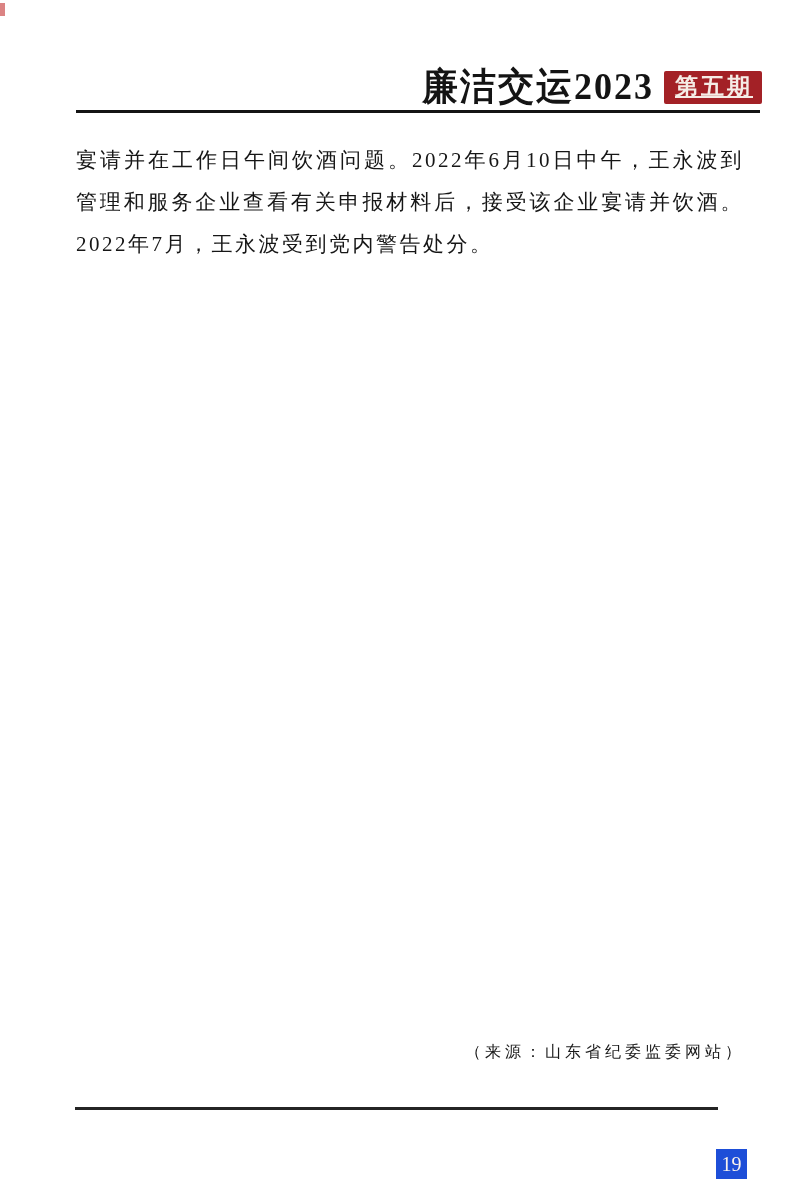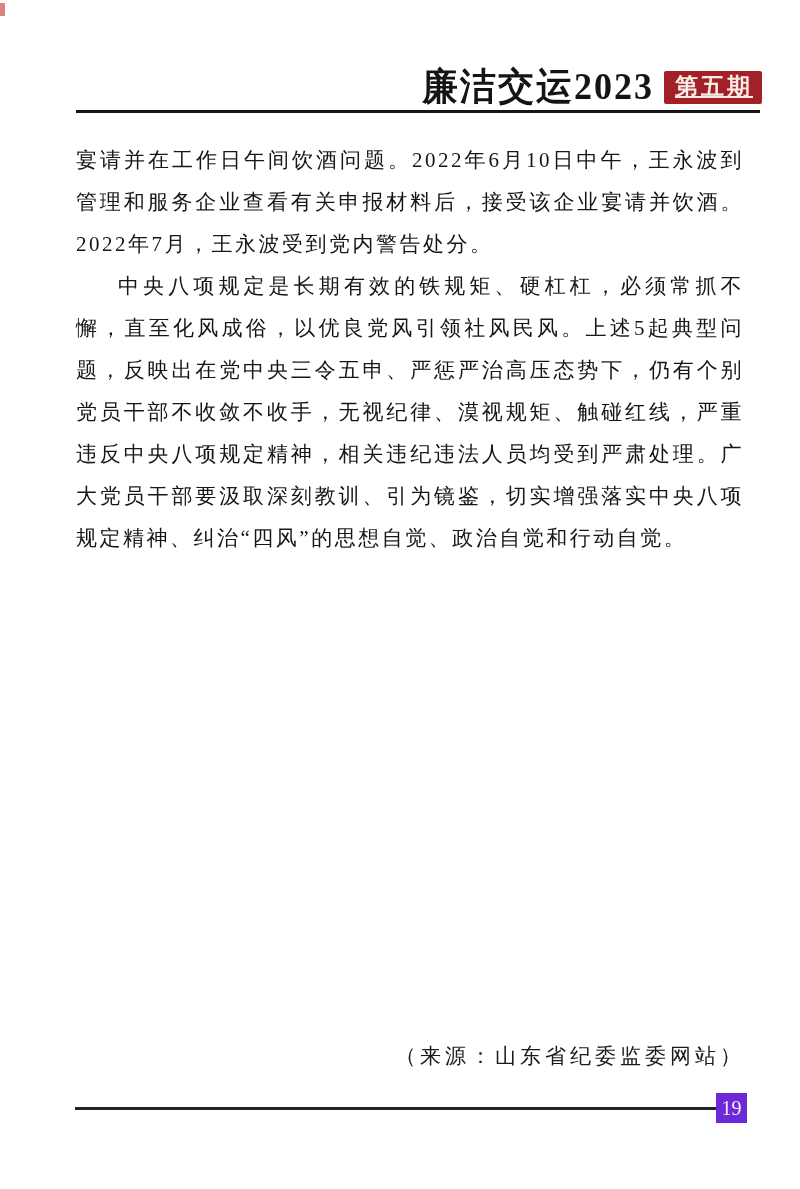--- a/index.html
+++ b/index.html
@@ -76,40 +76,40 @@
     text-align: justify;
     color: #161616;
   }
   .body-text p { text-indent: 2em; }
   .body-text p.continuation { text-indent: 0; }
   
   .source-line {
     position: absolute;
     right: 55px;
     top: 1042px;
-    font-size: 21px;
+    font-size: 16px;
     letter-spacing: 4px;
     color: #1a1a1a;
   }
   
   .footer-rule {
     position: absolute;
     left: 75px;
     top: 1107px;
     width: 643px;
     height: 3px;
     background: #242424;
   }
   .page-number-box {
     position: absolute;
     left: 716px;
-    top: 1093px;
+    top: 1149px;
     width: 31px;
     height: 30px;
-    background: #6d28d9;
+    background: #1d4ed8;
     color: #f7f1ec;
     font-size: 20px;
     font-weight: 400;
     display: flex;
     align-items: center;
     justify-content: center;
     letter-spacing: 0;
   }
 </style>
 </head>
@@ -119,21 +119,20 @@
 
   <div class="corner-artifact"></div>
 
   <div class="header">
     <span class="masthead-title">廉洁交运2023</span><span class="issue-badge">第五期</span>
   </div>
   <div class="header-rule"></div>
 
   <div class="body-text">
     <p class="continuation">宴请并在工作日午间饮酒问题。2022年6月10日中午，王永波到管理和服务企业查看有关申报材料后，接受该企业宴请并饮酒。2022年7月，王永波受到党内警告处分。</p>
-    <p>中央八项规定是长期有效的铁规矩、硬杠杠，必须常抓不懈，直至化风成俗，以优良党风引领社风民风。上述5起典型问题，反映出在党中央三令五申、严惩严治高压态势下，仍有个别党员干部不收敛不收手，无视纪律、漠视规矩、触碰红线，严重违反中央八项规定精神，相关违纪违法人员均受到严肃处理。广大党员干部要汲取深刻教训、引为镜鉴，切实增强落实中央八项规定精神、纠治“四风”的思想自觉、政治自觉和行动自觉。</p>
   </div>
 
   <div class="source-line">（来源：山东省纪委监委网站）</div>
 
   <div class="footer-rule"></div>
   <div class="page-number-box">
     <span>19</span>
   </div>
 
 </div>

